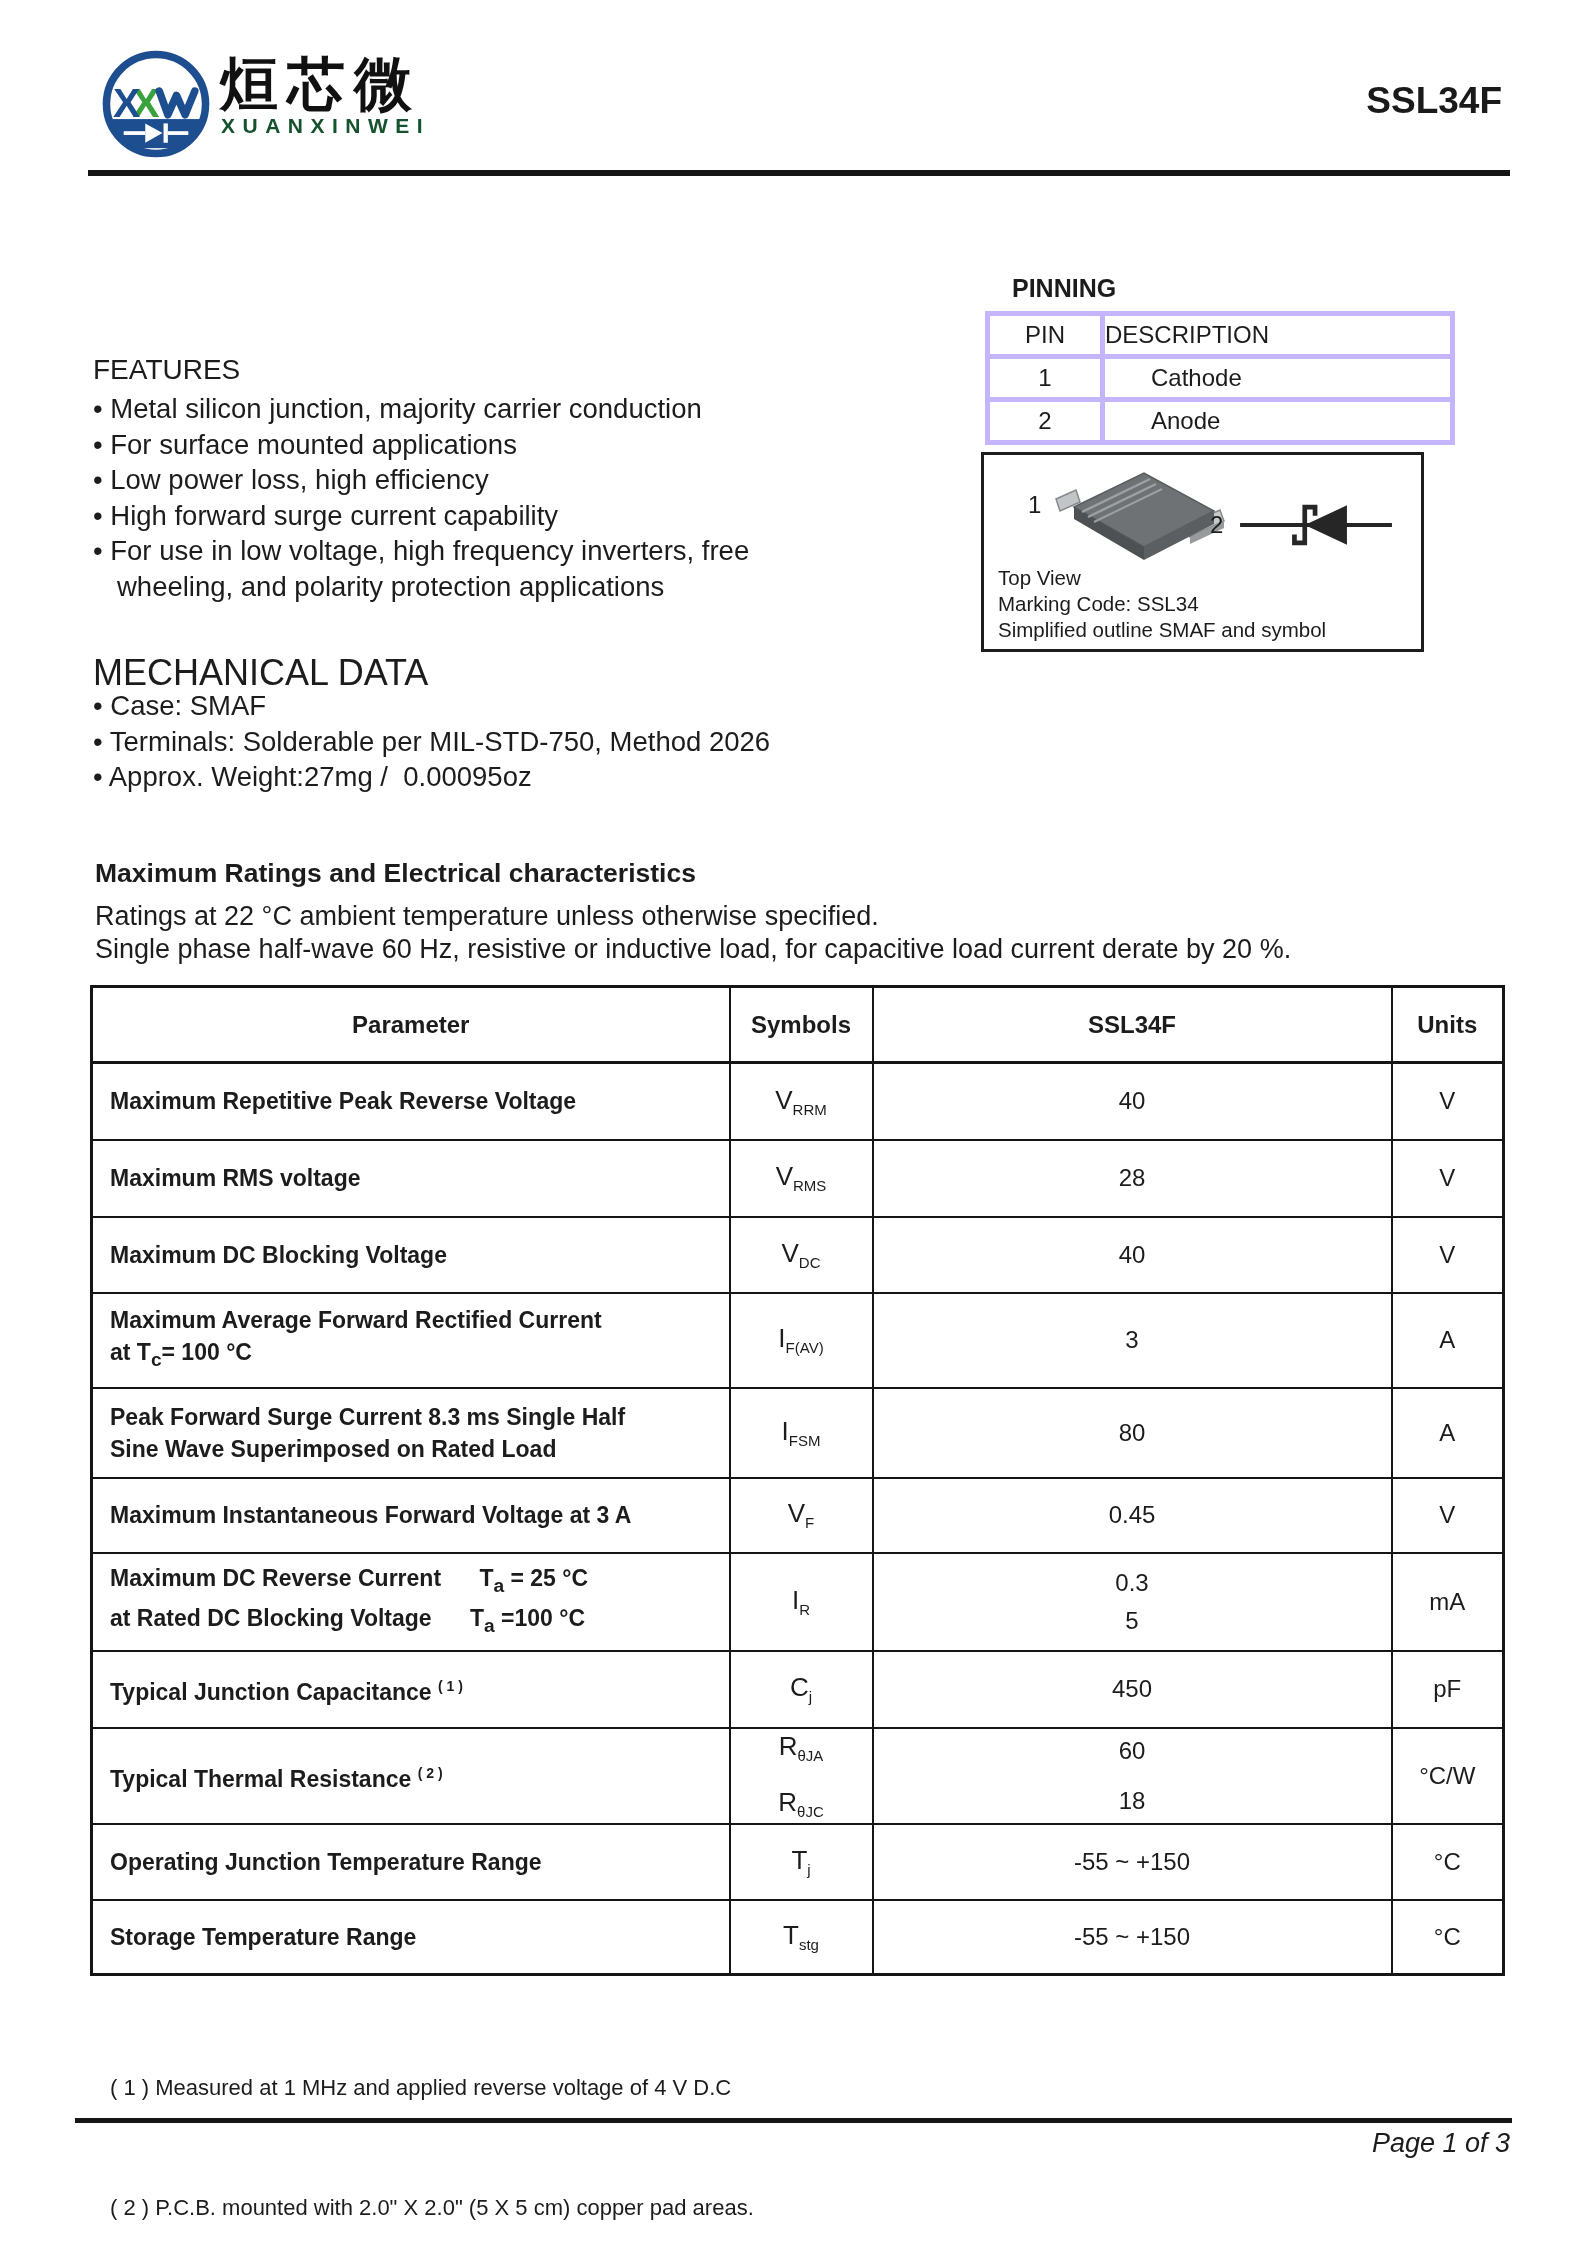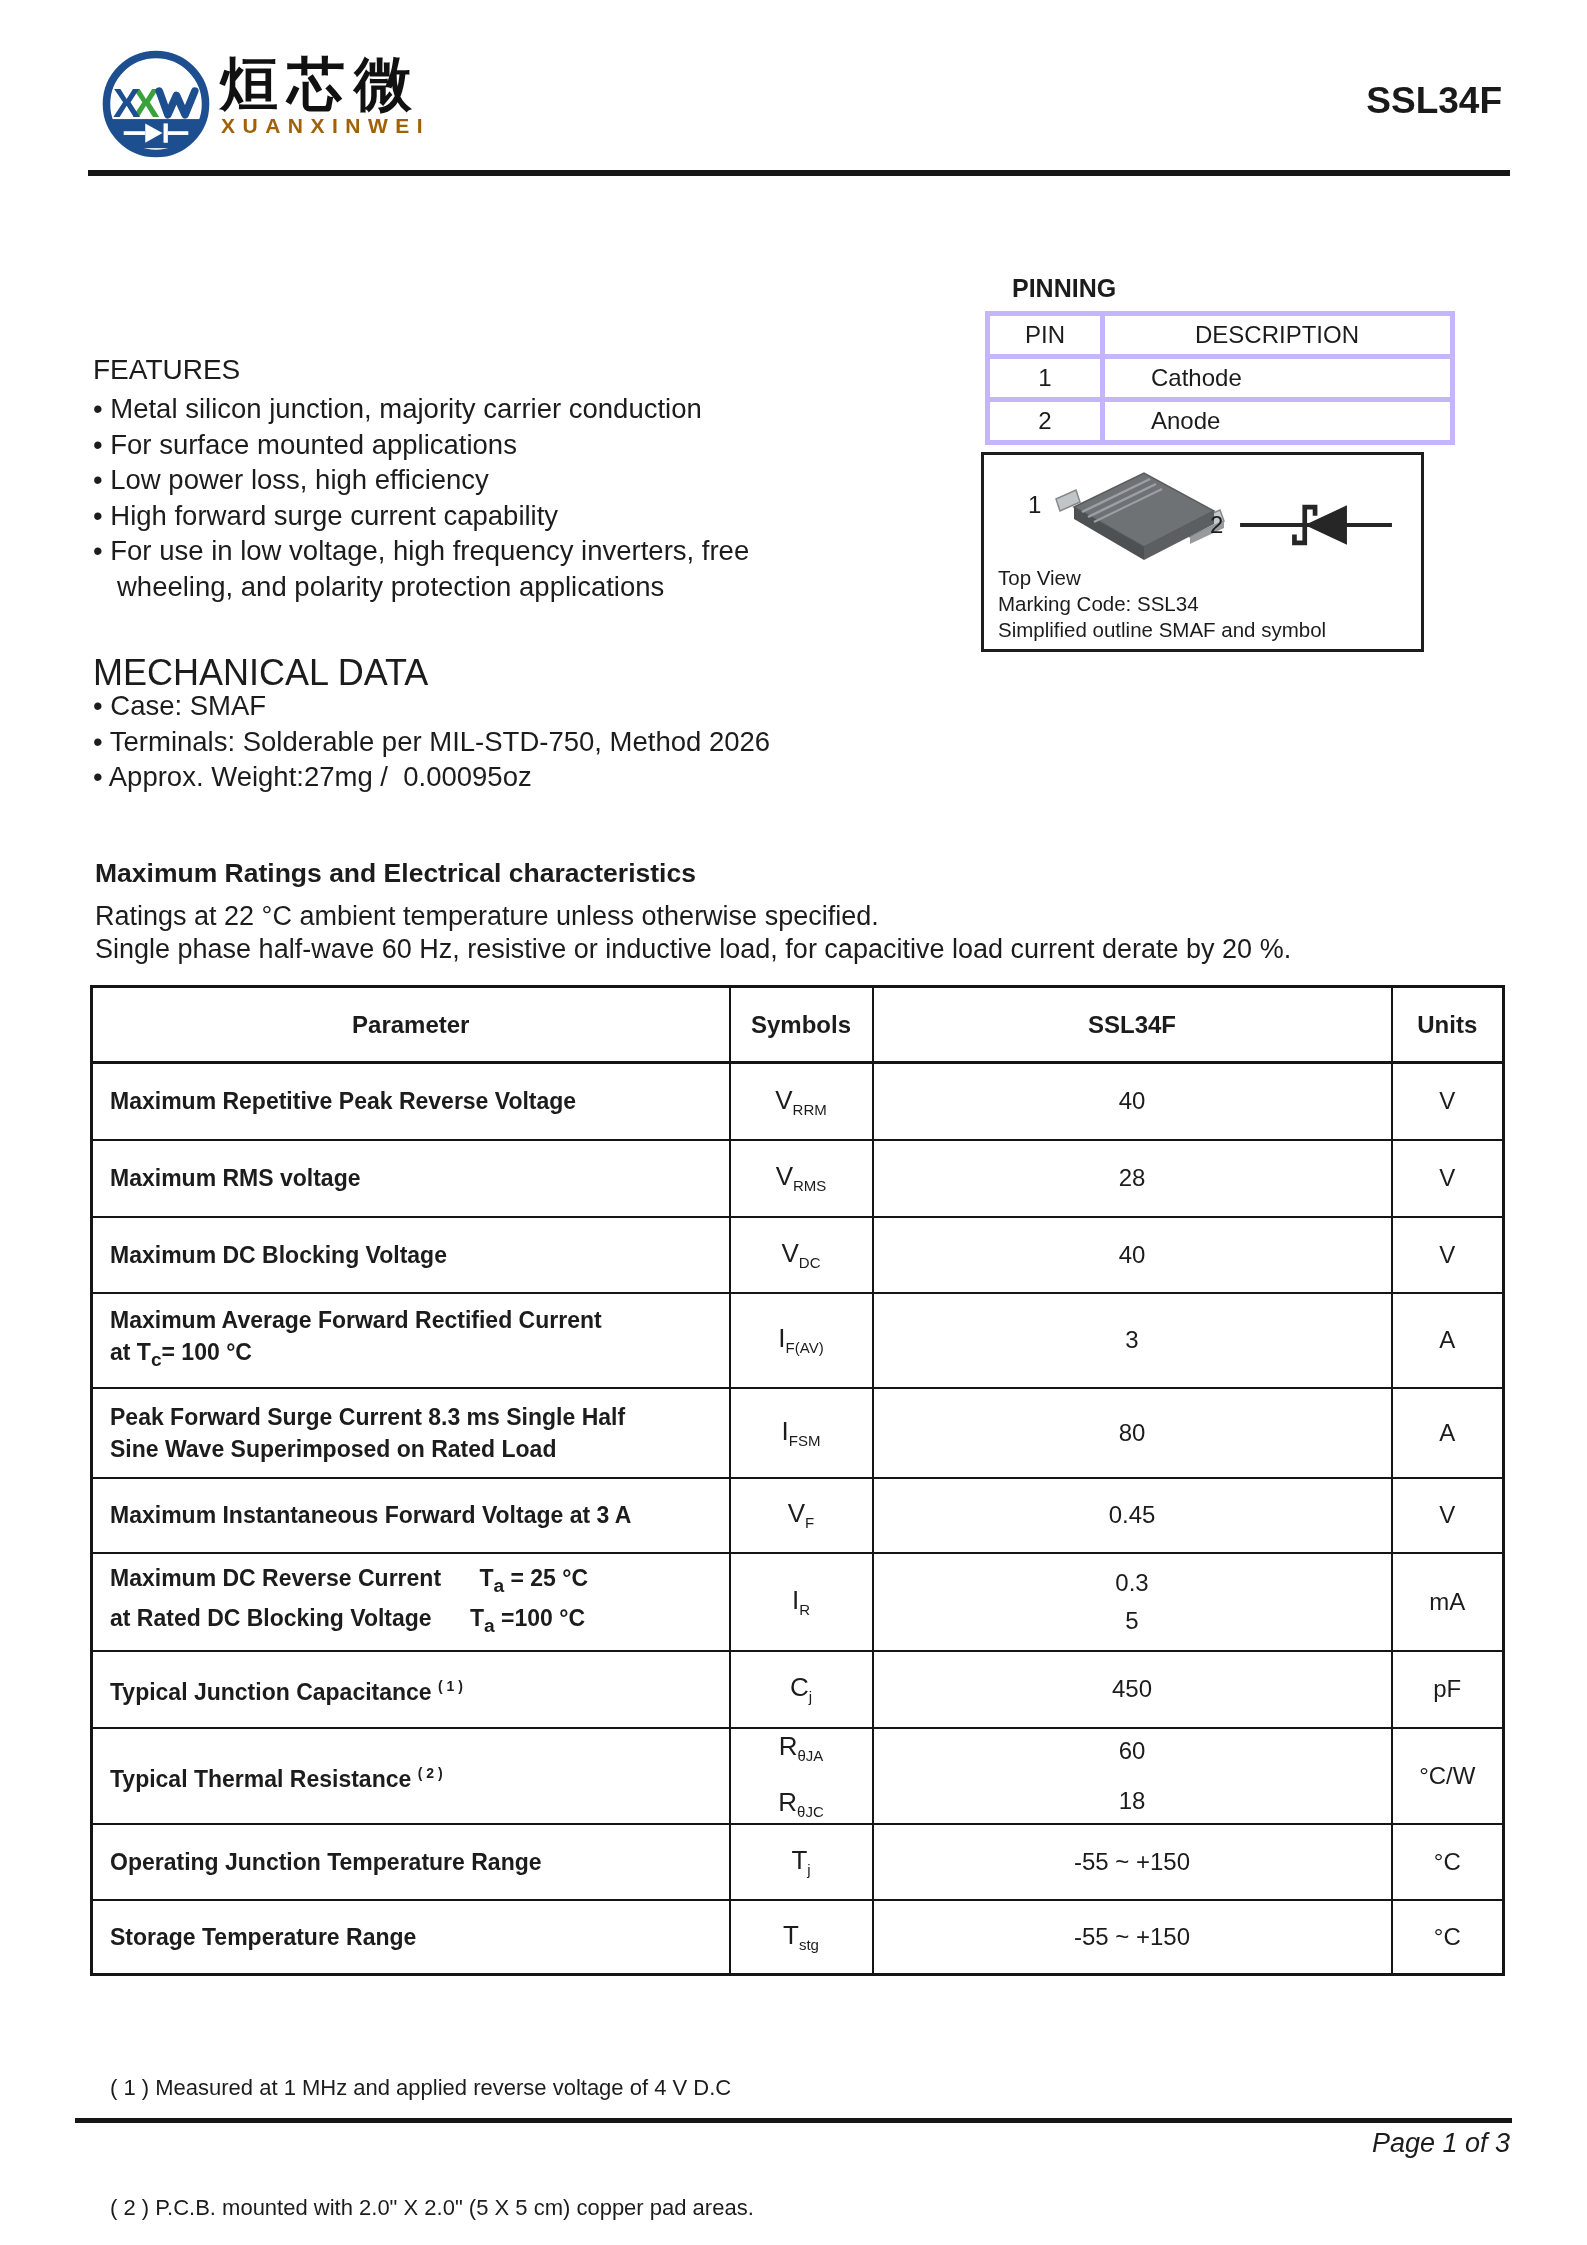--- a/index.html
+++ b/index.html
@@ -2,36 +2,36 @@
 <html><head>
 <meta charset="utf-8">
 <style>
   html,body{margin:0;padding:0;background:#e8e8e8;}
   .page{position:relative;width:1587px;height:2245px;background:#ffffff;margin:0 auto;
         font-family:"Liberation Sans",sans-serif;color:#1c1c1c;overflow:hidden;}
 
   
   .logo-svg{position:absolute;left:100px;top:48px;}
   .logo-cn{position:absolute;left:220px;top:46px;font-size:58px;font-weight:bold;letter-spacing:9px;color:#111;}
-  .logo-en{position:absolute;left:221px;top:114px;font-size:21px;font-weight:bold;letter-spacing:7.5px;color:#a16207;}
+  .logo-en{position:absolute;left:221px;top:114px;font-size:21px;font-weight:bold;letter-spacing:7.5px;color:#14532d;}
   .part-number{position:absolute;right:85px;top:80px;font-size:37px;font-weight:bold;color:#1a1a1a;}
   .top-rule{position:absolute;left:88px;top:170px;width:1422px;height:6px;background:#161616;}
 
   
   .intro{position:absolute;left:93px;top:211px;font-size:28px;line-height:36px;}
 
   
   .pinning-title{position:absolute;left:1012px;top:274px;font-size:25px;font-weight:bold;}
   .pinning-table{position:absolute;left:985px;top:311px;border-collapse:collapse;table-layout:fixed;
                  width:452px;font-size:24px;}
   .pinning-table{border:2px solid #1d1d1d;}
   .pinning-table td{border:5px solid #c4b5fd;height:36px;}
   .pinning-table .c-pin{width:108px;text-align:center;}
   .pinning-table .c-desc{width:344px;text-align:left;padding-left:46px;}
-  .pinning-table thead .c-desc{text-align:center;padding-left:0;}
+  .pinning-table thead .c-desc{padding-left:0;}
 
   
   .outline-box{position:absolute;left:981px;top:452px;width:437px;height:194px;border:3px solid #1d1d1d;}
   .pkg-svg{position:absolute;left:52px;top:6px;}
   .pin1-label{position:absolute;left:44px;top:36px;font-size:24px;}
   .pin2-label{position:absolute;left:226px;top:56px;font-size:24px;}
   .diode-svg{position:absolute;left:252px;top:40px;}
   .outline-caption{position:absolute;left:14px;top:110px;font-size:20.5px;line-height:26px;}
 
   

